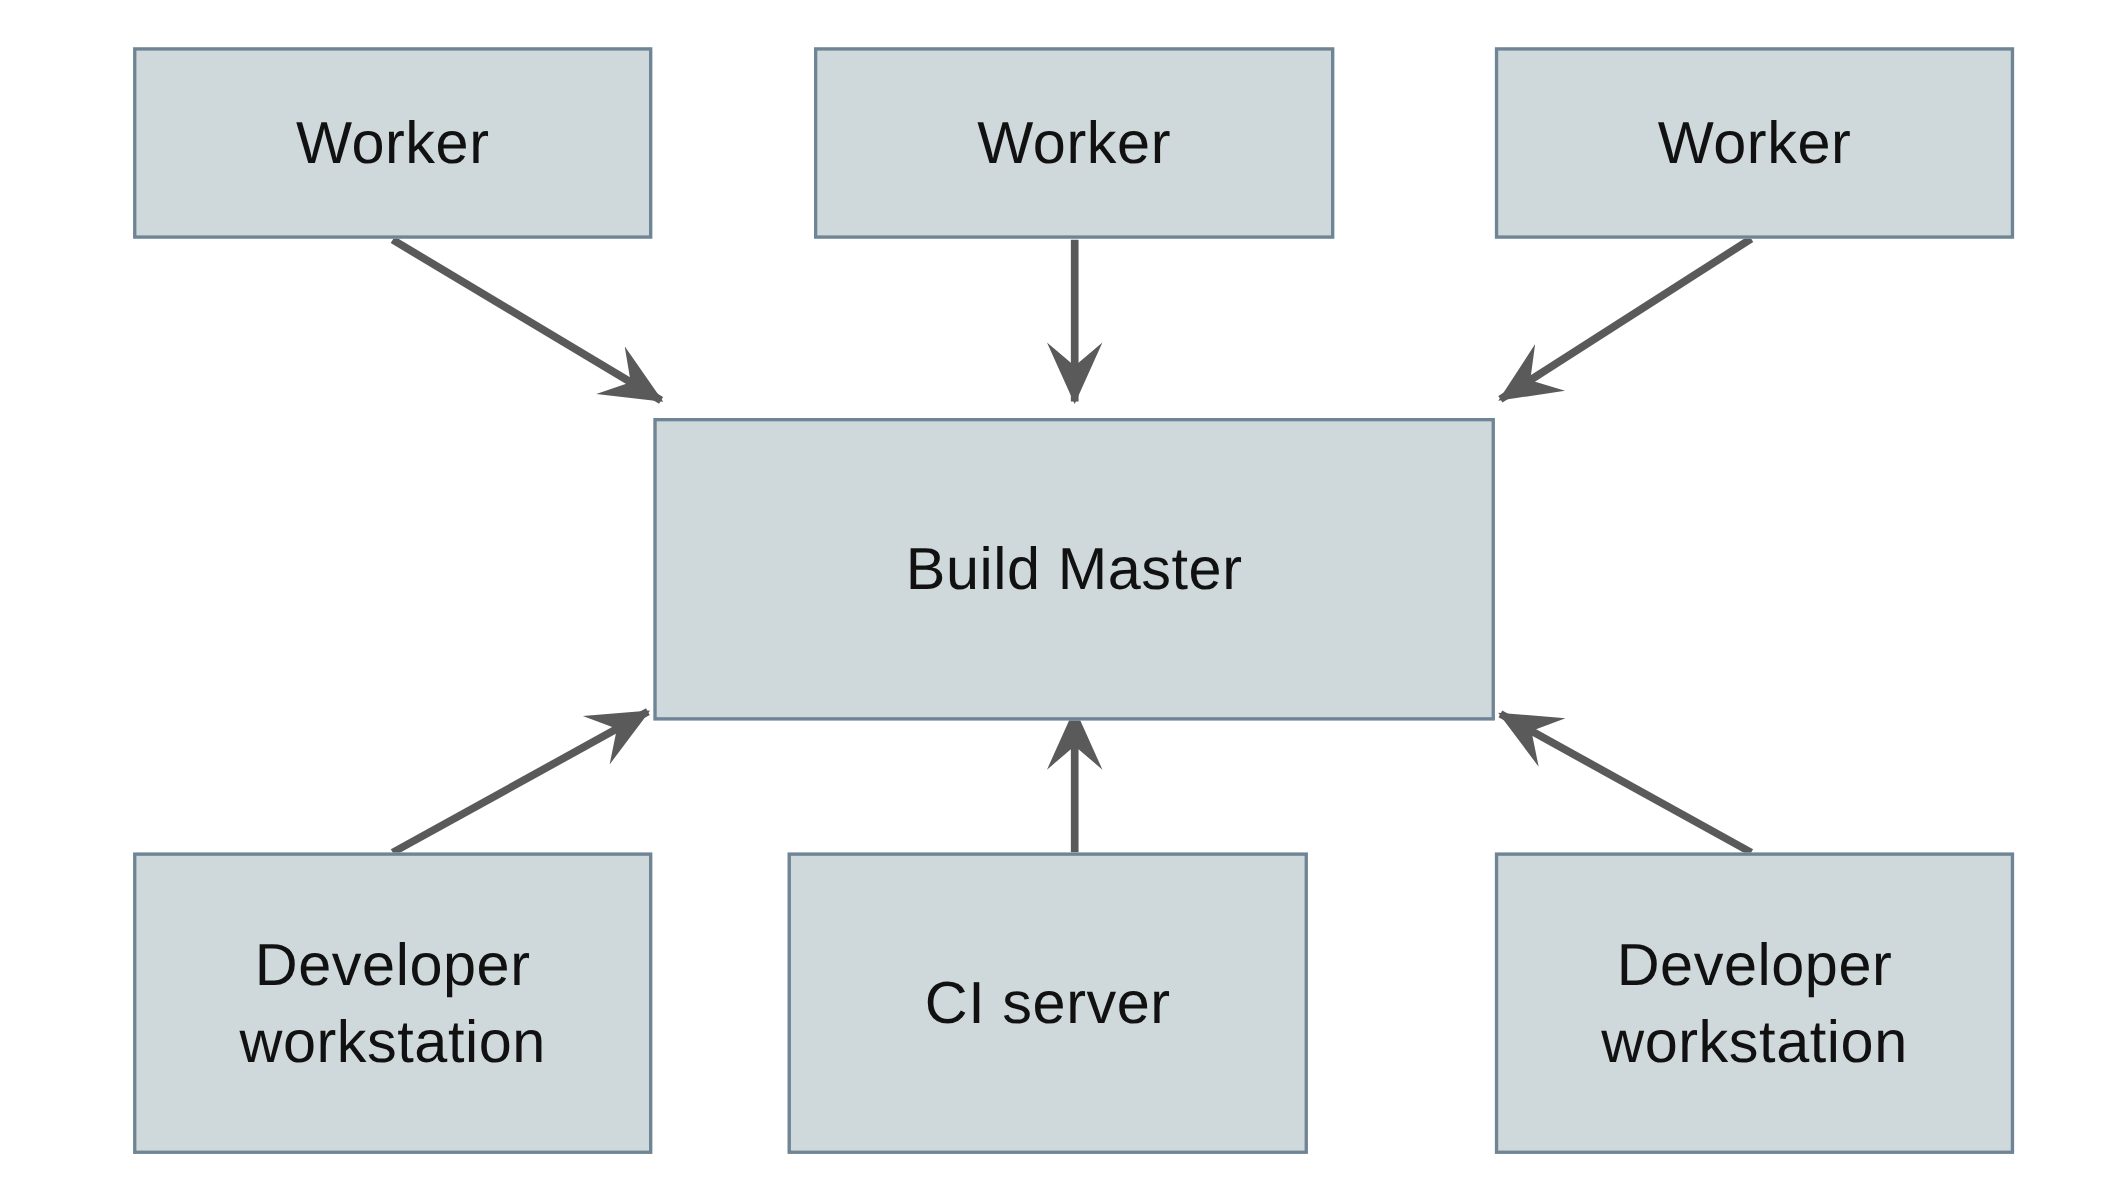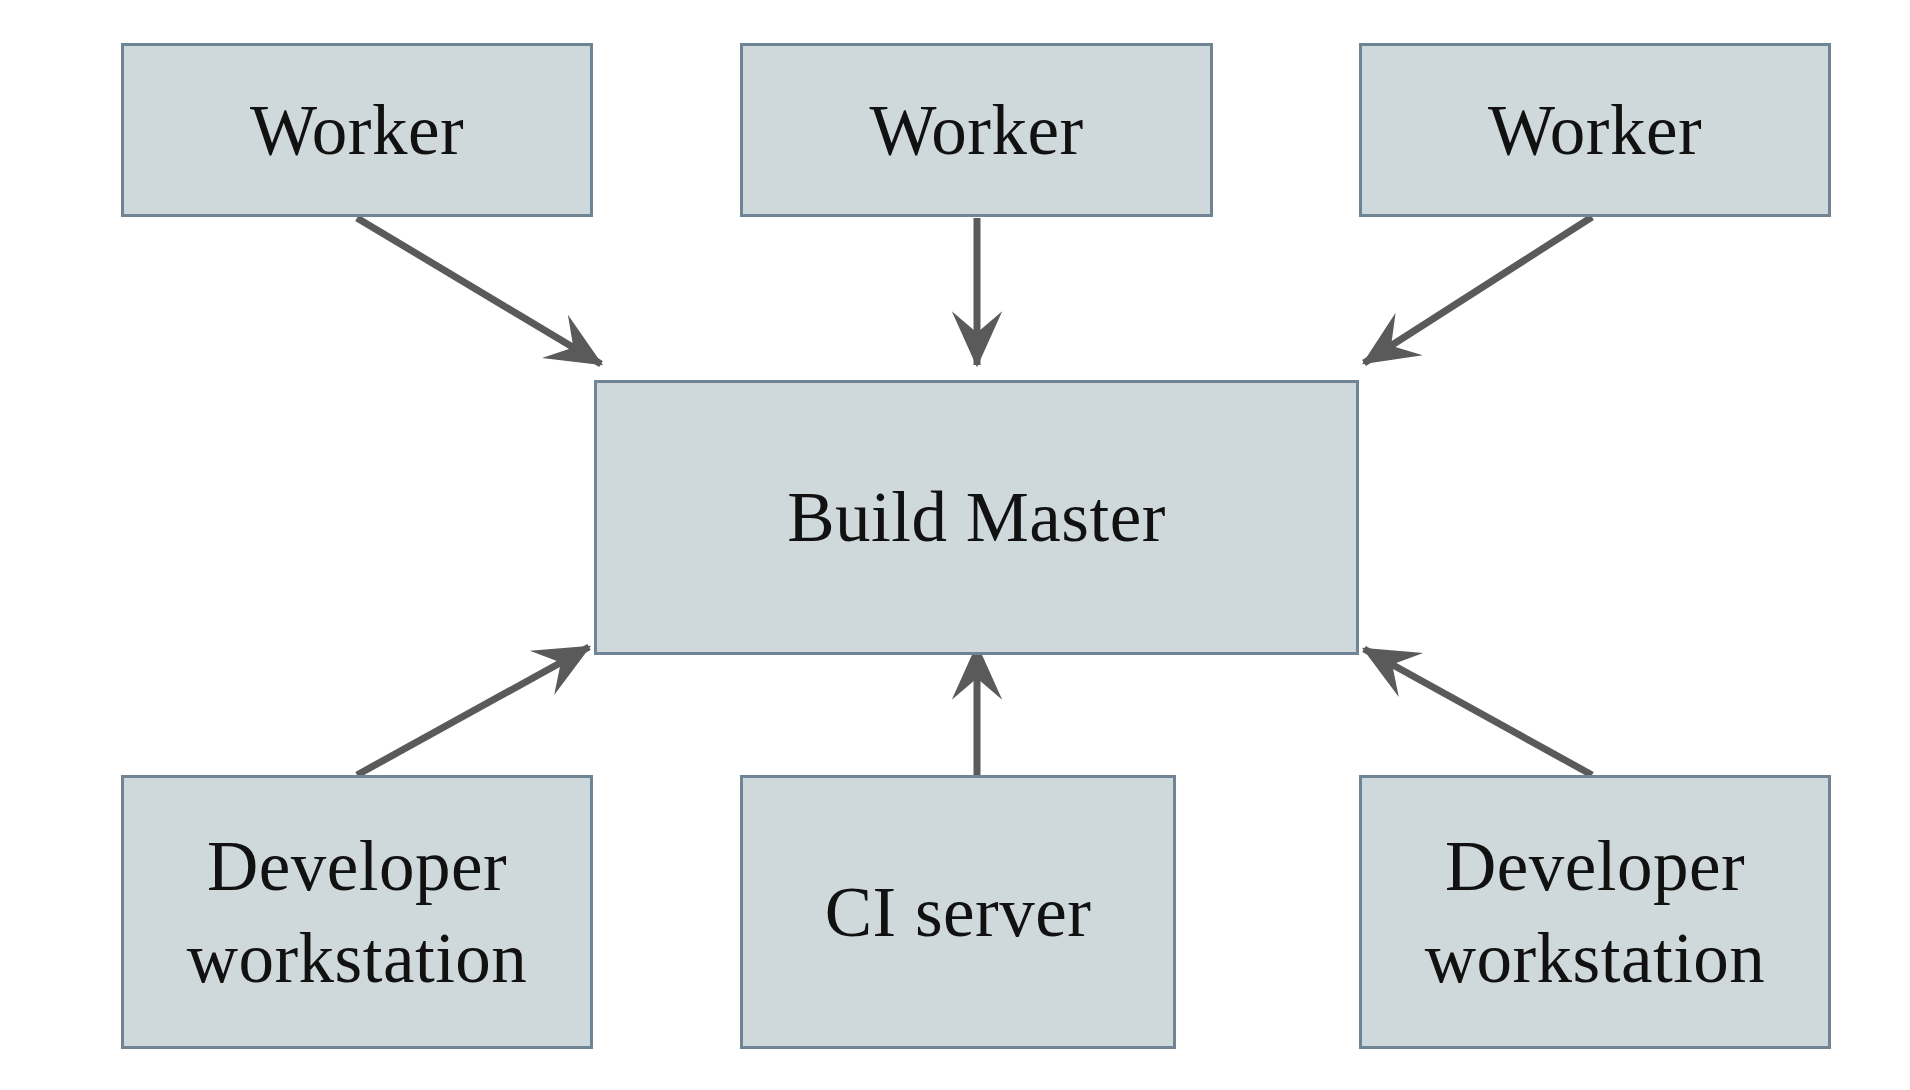--- a/index.html
+++ b/index.html
@@ -23,36 +23,35 @@
   .node {
     position: absolute;
     background: var(--node-fill);
     border: 3px solid var(--node-border);
     display: flex;
     align-items: center;
     justify-content: center;
     text-align: center;
   }
   .node-label {
-    font-size: 71px;
+    font-size: 54px;
     line-height: 1.3;
     letter-spacing: 0.5px;
     color: var(--text);
     padding: 0 6px;
-    font-family: Liberation Serif, serif;
   }
   
   #node-worker-left   { left: 121px;  top: 43px;  width: 472px; height: 174px; }
   #node-worker-center { left: 740px;  top: 43px;  width: 473px; height: 174px; }
   #node-worker-right  { left: 1359px; top: 43px;  width: 472px; height: 174px; }
   
   #node-build-master  { left: 594px;  top: 380px; width: 765px; height: 275px; }
   
   #node-dev-left      { left: 121px;  top: 775px; width: 472px; height: 274px; }
-  #node-ci-server     { left: 740px;  top: 775px; width: 436px; height: 274px; }
+  #node-ci-server     { left: 716px;  top: 775px; width: 473px; height: 274px; }
   #node-dev-right     { left: 1359px; top: 775px; width: 472px; height: 274px; }
 
   #arrow-layer {
     position: absolute;
     left: 0; top: 0;
     width: 1910px; height: 1090px;
     pointer-events: none;
   }
   #arrow-layer line {
     stroke: var(--arrow);

